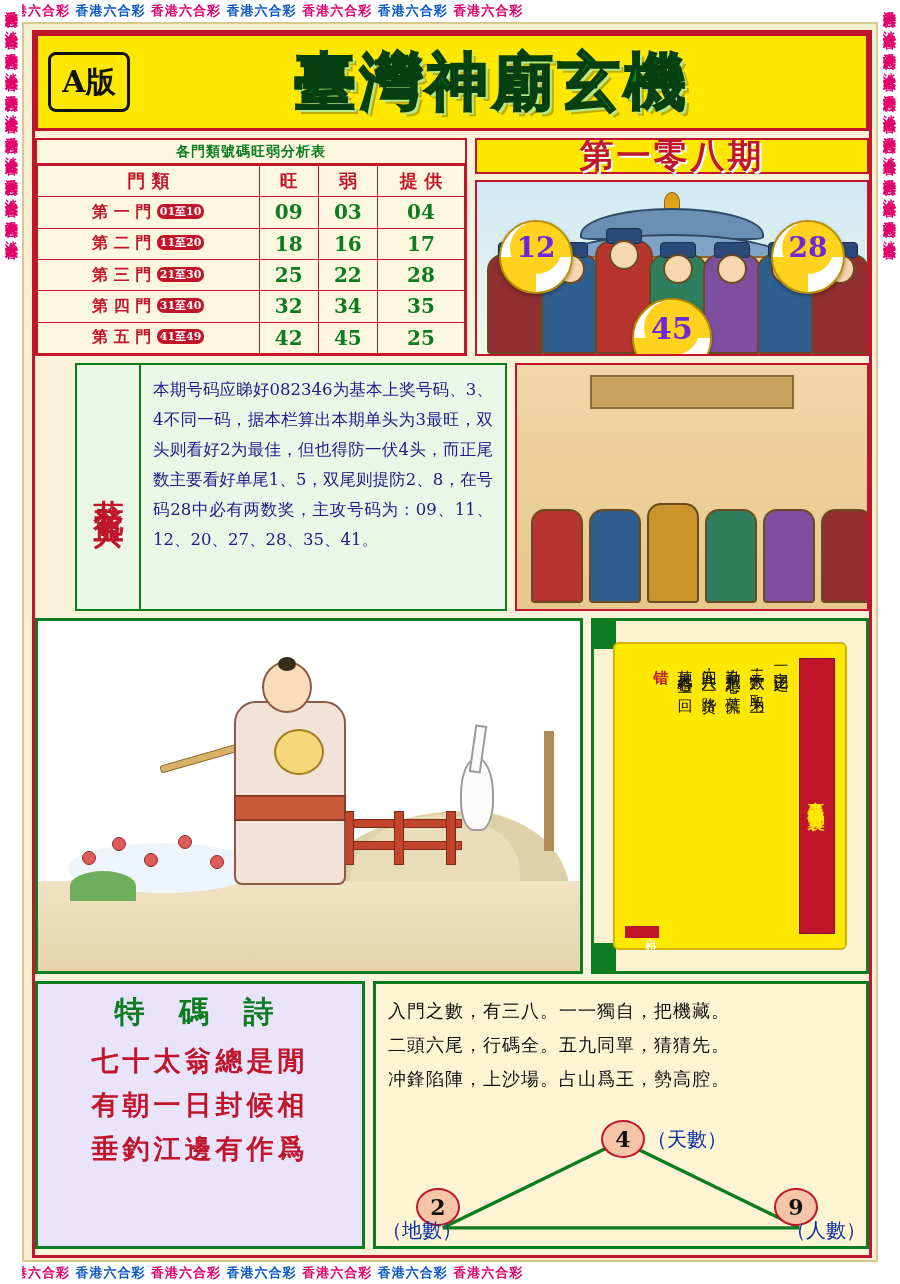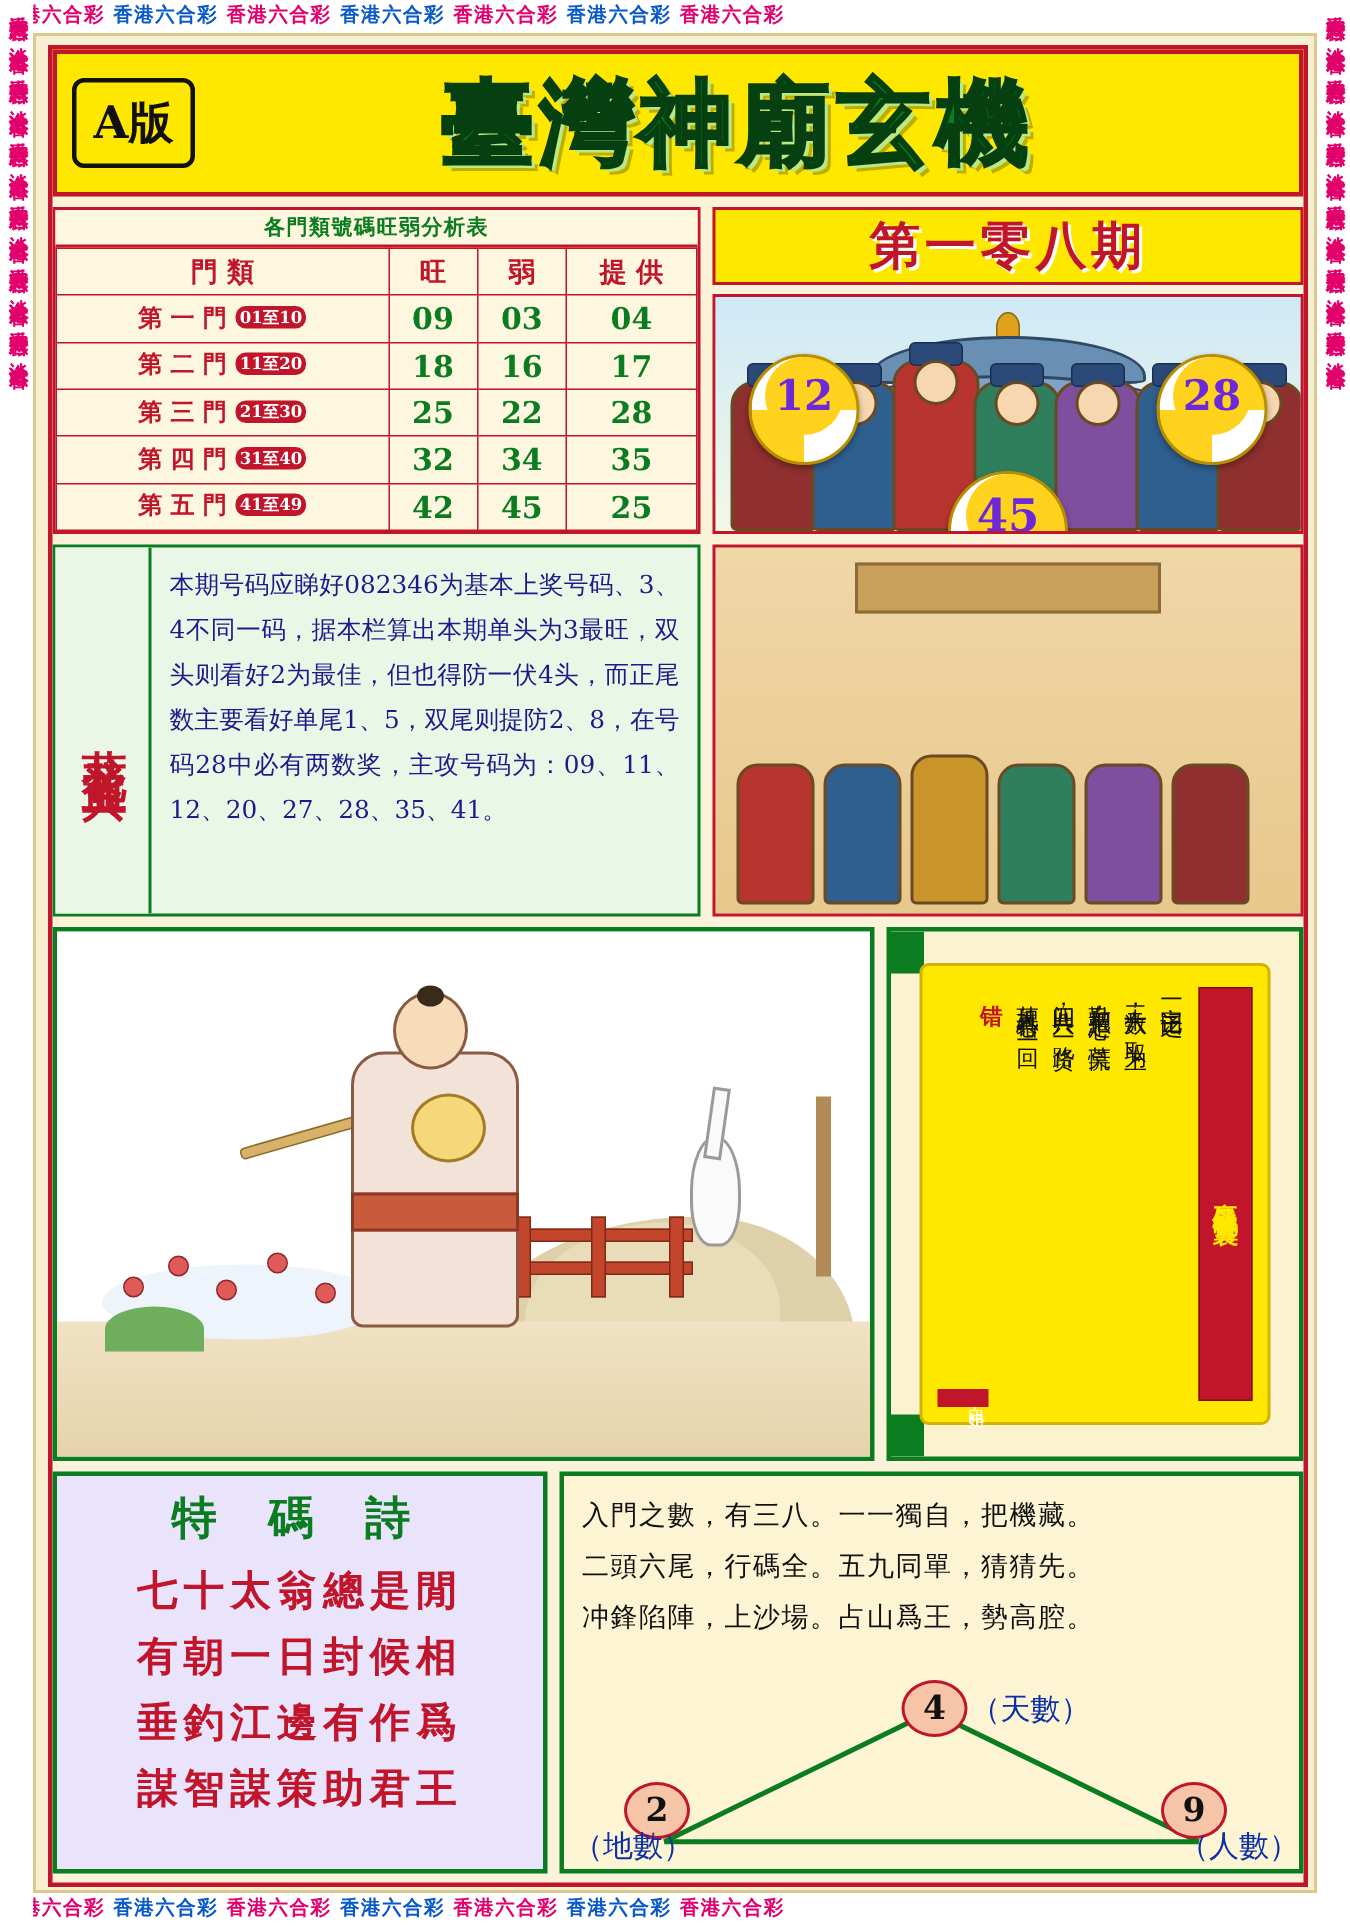--- a/index.html
+++ b/index.html
@@ -81,21 +81,21 @@
     border:1px solid #c0152a;text-align:center;
     font-size:17px;font-family:"DejaVu Serif","Liberation Serif",serif;margin-top:40px;
   }
   table.analysis th{color:#c0152a;font-weight:bold;font-size:18px;}
   table.analysis td.lbl{color:#c0152a;font-weight:bold;font-size:16px;white-space:nowrap;}
   table.analysis td.num{color:#0b7d20;font-weight:bold;font-size:20px;}
   .rng{display:inline-block;background:#c0152a;color:#fff;border-radius:7px;font-size:11px;padding:0 3px;vertical-align:2px;}
 
   .right1{flex:1;display:flex;flex-direction:column;gap:6px;}
   .issue{
-    height:52px;background:#ffe800;border:2px solid #c0152a;box-sizing:border-box;
+    height:36px;background:#ffe800;border:2px solid #c0152a;box-sizing:border-box;
     display:flex;align-items:center;justify-content:center;
     font-family:"DejaVu Serif","Liberation Serif",serif;
     font-size:34px;font-weight:bold;color:#c0152a;letter-spacing:3px;
     text-shadow:2px 2px 0 #fff;
   }
   .pic-temple{
     flex:1;border:2px solid #c0152a;box-sizing:border-box;position:relative;overflow:hidden;
     background:linear-gradient(#d9ecf7 0%, #eaf6ff 45%, #cfe3c9 100%);
   }
 
@@ -124,20 +124,21 @@
   .ball .bi{width:74%;height:74%;border-radius:50%;background:#ffd21e;display:flex;align-items:center;justify-content:center;}
   .ball-12{left:22px;top:38px;width:70px;height:70px;font-size:28px;}
   .ball-28{right:22px;top:38px;width:70px;height:70px;font-size:28px;}
   .ball-45{left:50%;transform:translateX(-50%);top:116px;width:76px;height:76px;font-size:30px;}
 
   
   .row2{display:flex;margin-top:7px;height:248px;gap:0;}
   .bd-box{
     width:432px;background:#eaf7e6;border:2px solid #0b7d20;box-sizing:border-box;
     display:flex;
+    margin-left:40px;
   }
   .bd-side{
     width:62px;flex:0 0 62px;border-right:2px solid #0b7d20;
     display:flex;align-items:center;justify-content:center;
     background:#eaf7e6;
   }
   .bd-side span{
     writing-mode:vertical-rl;text-orientation:upright;
     font-family:"DejaVu Serif","Liberation Serif",serif;
     font-size:30px;font-weight:bold;color:#c0152a;letter-spacing:6px;
@@ -442,21 +443,20 @@
       </div>
     </div>
   </div>
 
   <div class="row4">
     <div class="poem-box">
       <div class="poem-title">特 碼 詩</div>
       <div class="poem-line">七十太翁總是閒</div>
       <div class="poem-line">有朝一日封候相</div>
       <div class="poem-line">垂釣江邊有作爲</div>
-      <div class="poem-line">謀智謀策助君王</div>
     </div>
 
     <div class="riddle-box">
       <div class="riddle-line">入門之數，有三八。一一獨自，把機藏。</div>
       <div class="riddle-line">二頭六尾，行碼全。五九同單，猜猜先。</div>
       <div class="riddle-line">冲鋒陷陣，上沙場。占山爲王，勢高腔。</div>
 
       <div class="tri-wrap">
         <svg class="tri-lines" viewBox="0 0 440 130" preserveAspectRatio="none">
           <line x1="220" y1="26" x2="60" y2="104" stroke="#0b7d20" stroke-width="3"></line>

